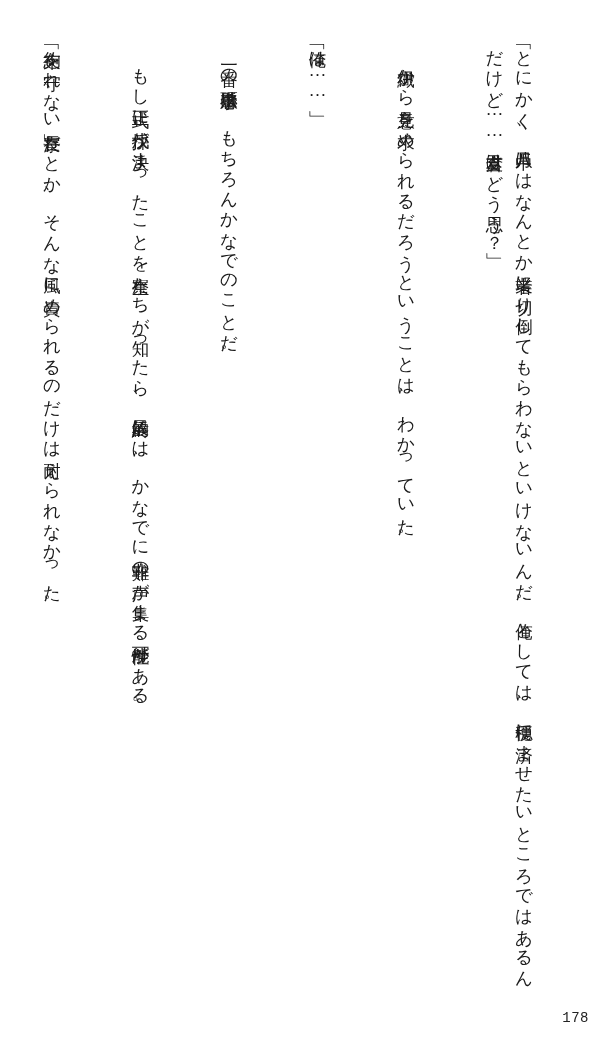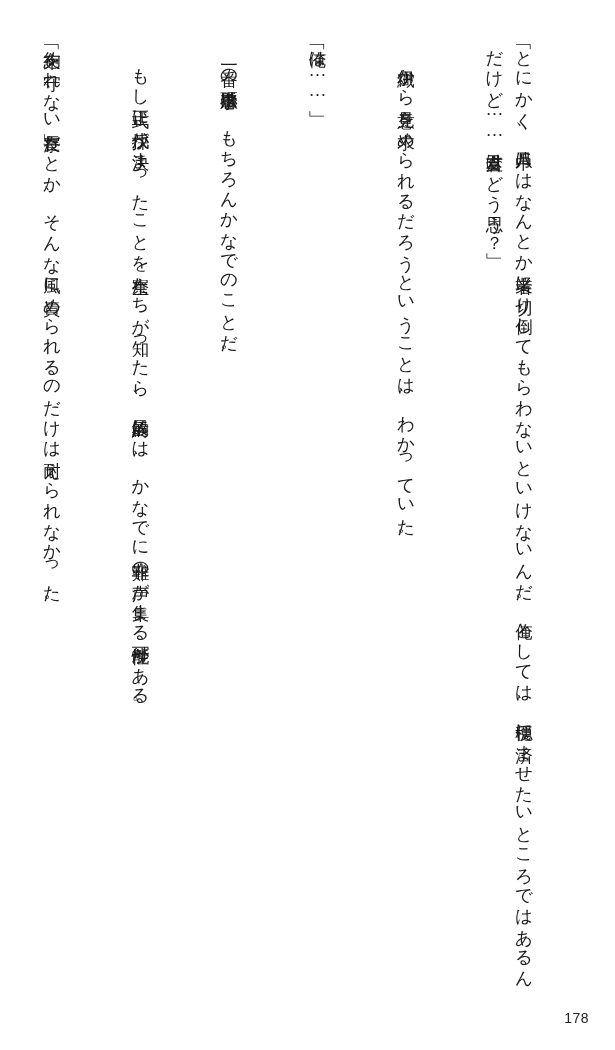--- a/index.html
+++ b/index.html
@@ -47,21 +47,21 @@
     display: block;
     margin: 0;
     padding: 0;
   }
 
   .page-number {
     position: absolute;
     right: 26px;
     bottom: 24px;
     font-size: 14px;
-    font-family: Liberation Sans, sans-serif;
+    font-family: Liberation Mono, monospace;
     color: #222;
     letter-spacing: 0.5px;
   }
 </style>
 </head>
 <body>
 
 <div class="page">
 
   <div class="text-block">

